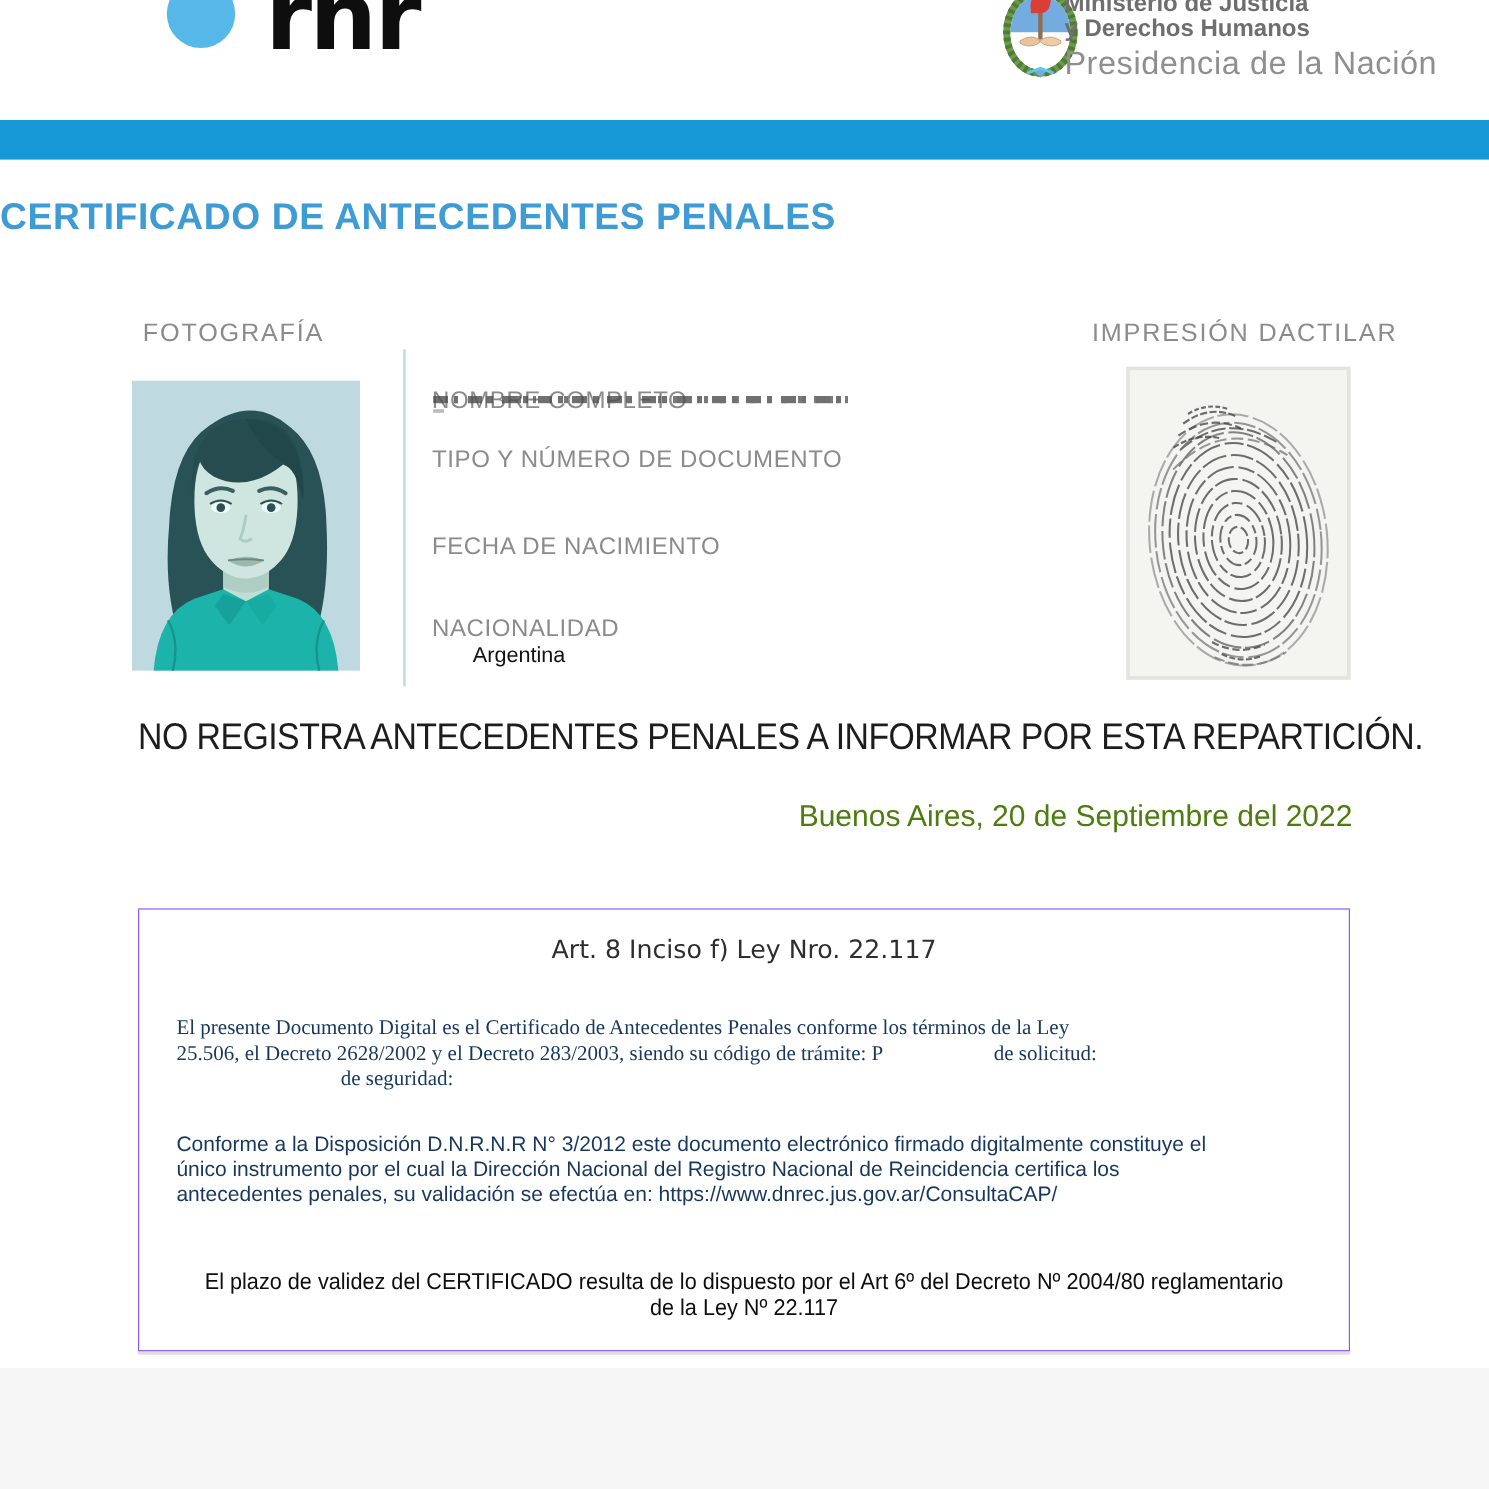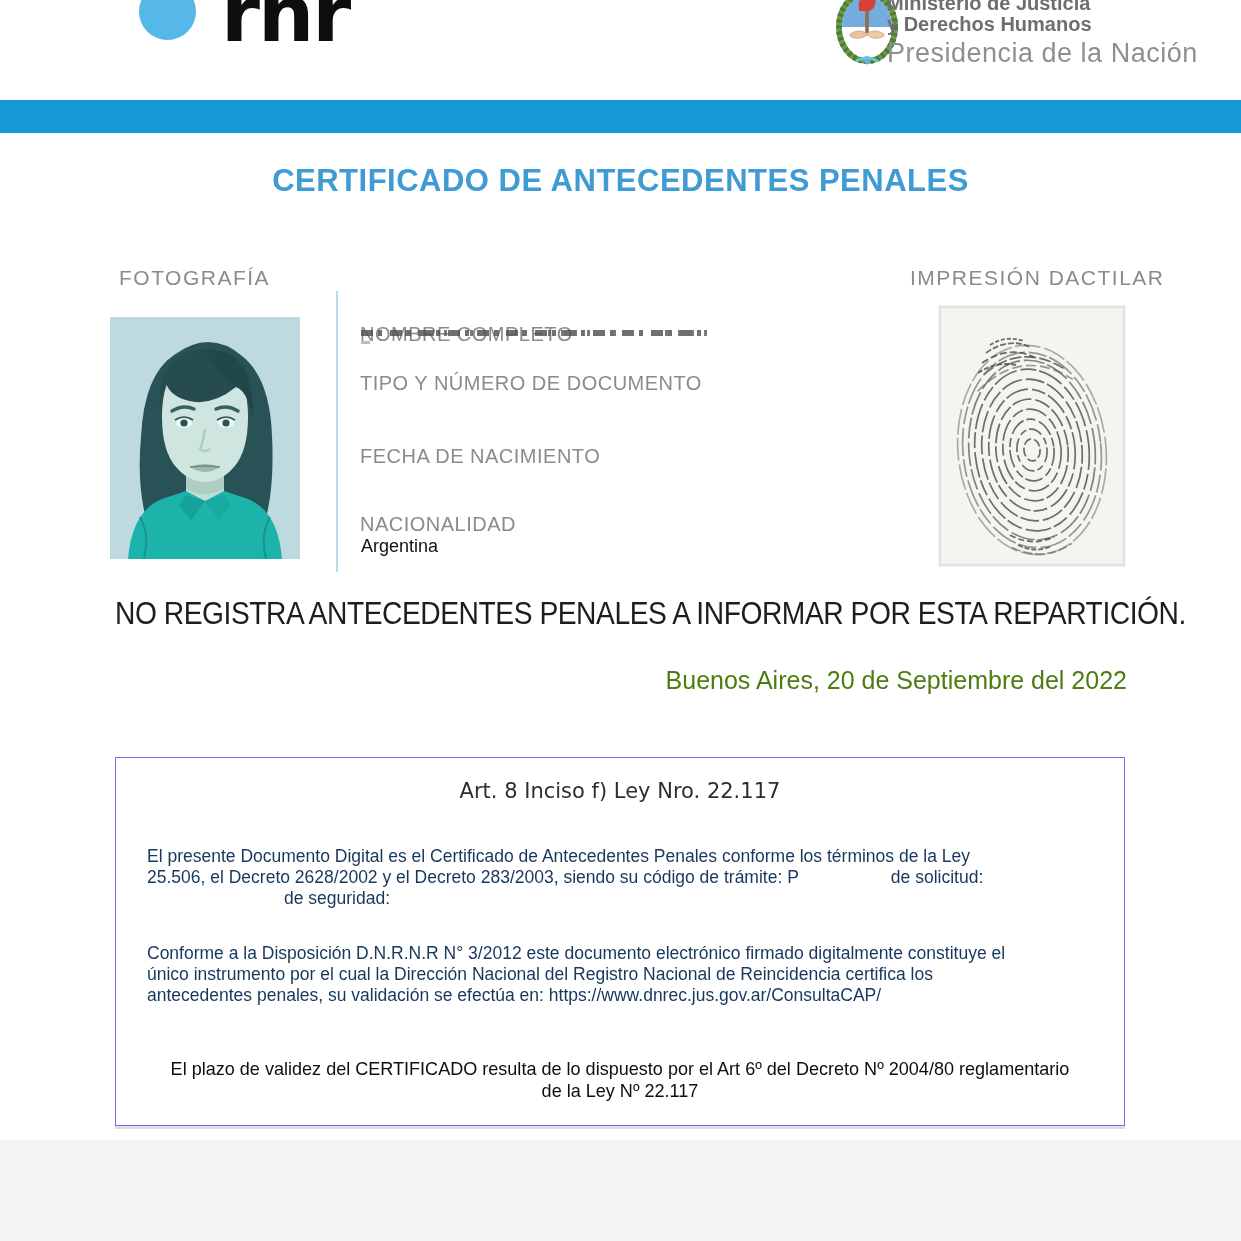--- a/index.html
+++ b/index.html
@@ -12,56 +12,56 @@
   .logo-acronym { position:absolute; left:221px; top:-25px; font-family:"DejaVu Sans", sans-serif; font-weight:bold; font-size:79px; line-height:1; color:#0e0e0e; letter-spacing:-2px; }
   .logo-sub { position:absolute; left:222px; top:40px; font-family:"DejaVu Sans", sans-serif; font-size:19px; line-height:22px; color:#141414; }
   .coa { position:absolute; left:826px; top:-9px; }
   .ministry { position:absolute; left:887px; top:-7px; }
   .ministry .m1, .ministry .m2 { font-weight:bold; font-size:20px; line-height:21px; color:#6e6e6e; }
   .ministry .m3 { font-size:27px; line-height:30px; color:#8f8f8f; margin-top:3px; letter-spacing:0.5px; }
 
   .blue-bar { position:absolute; left:0; top:100px; width:1241px; height:33px; background:#1699d6; }
 
   
-  .doc-title { position:absolute; left:0; top:163px; width:1241px; text-align:center; color:#3e9bd4; font-weight:bold; font-size:31px; letter-spacing:0.5px; }
+  .doc-title { position:absolute; left:0; top:163px; width:1241px; color:#3e9bd4; font-weight:bold; font-size:31px; letter-spacing:0.5px; }
 
   
   .sec-label { position:absolute; color:#8b8b8b; font-size:21px; letter-spacing:1.5px; }
   .lbl-foto { left:119px; top:266px; }
   .lbl-dactilar { left:910px; top:266px; }
 
   
   .photo { position:absolute; left:110px; top:317px; width:190px; height:242px; overflow:hidden; }
 
   
   .v-divider { position:absolute; left:336px; top:291px; width:2px; height:281px; background:#bdd9e9; }
 
   
   .field-label { position:absolute; left:360px; color:#8b8b8b; font-size:20px; letter-spacing:0.5px; }
   .f-nombre { top:299px;margin-top:24px; } .f-doc { top:372px; } .f-nac { top:445px; } .f-pais { top:513px; }
   .field-value { position:absolute; left:361px; color:#111; font-size:18px; }
-  .v-pais { top:536px; }
+  .v-pais { top:536px;margin-left:33px; }
   .name-remnant { position:absolute; left:361px; top:330px; width:347px; height:6px; opacity:0.8;
     background:
       repeating-linear-gradient(90deg, #4d4d4d 0 12px, transparent 12px 17px, #4d4d4d 17px 21px, transparent 21px 29px),
       repeating-linear-gradient(90deg, transparent 0 5px, #5a5a5a 5px 8px, transparent 8px 13px); }
   .name-remnant2 { position:absolute; left:361px; top:341px; width:9px; height:3px; background:#bcbcbc; }
 
   
   .fingerprint { position:absolute; left:938px; top:305px; width:188px; height:262px; }
 
   
   .result-line { position:absolute; left:115px; top:596px; width:1100px; font-size:31px; color:#1d1d1d; letter-spacing:-0.5px; transform:scaleX(0.91); transform-origin:left center; white-space:nowrap; }
   .date-line { position:absolute; left:580px; top:666px; width:547px; text-align:right; font-size:25px; color:#4d7c0f; }
 
   
   .legal-box { position:absolute; left:115px; top:757px; width:1010px; height:369px; background:#fff; border:1px solid #8b5cf6; box-shadow:0 3px 0 rgba(0,0,0,0.13); }
   .legal-heading { margin-top:21px; text-align:center; font-family:"DejaVu Sans", sans-serif; font-size:21px; color:#2e2e2e; }
   .legal-p { position:absolute; left:31px; width:950px; color:#17375d; font-size:17.5px; line-height:21px; }
-  .p1 { top:88px; }
+  .p1 { top:88px;font-family:Liberation Serif, serif; }
   .p2 { top:185px; }
   .gap-redact { display:inline-block; width:92px; }
   .indent-redact { display:inline-block; width:137px; }
   .legal-p3 { position:absolute; left:0; top:300px; width:1008px; text-align:center; color:#0e0e0e; font-size:19px; line-height:22px; transform:scaleX(0.95); transform-origin:center; }
 
   .bottom-strip { position:absolute; left:0; top:1140px; width:1241px; height:101px; background:#f5f5f5; }
 </style>
 </head>
 <body>
 

